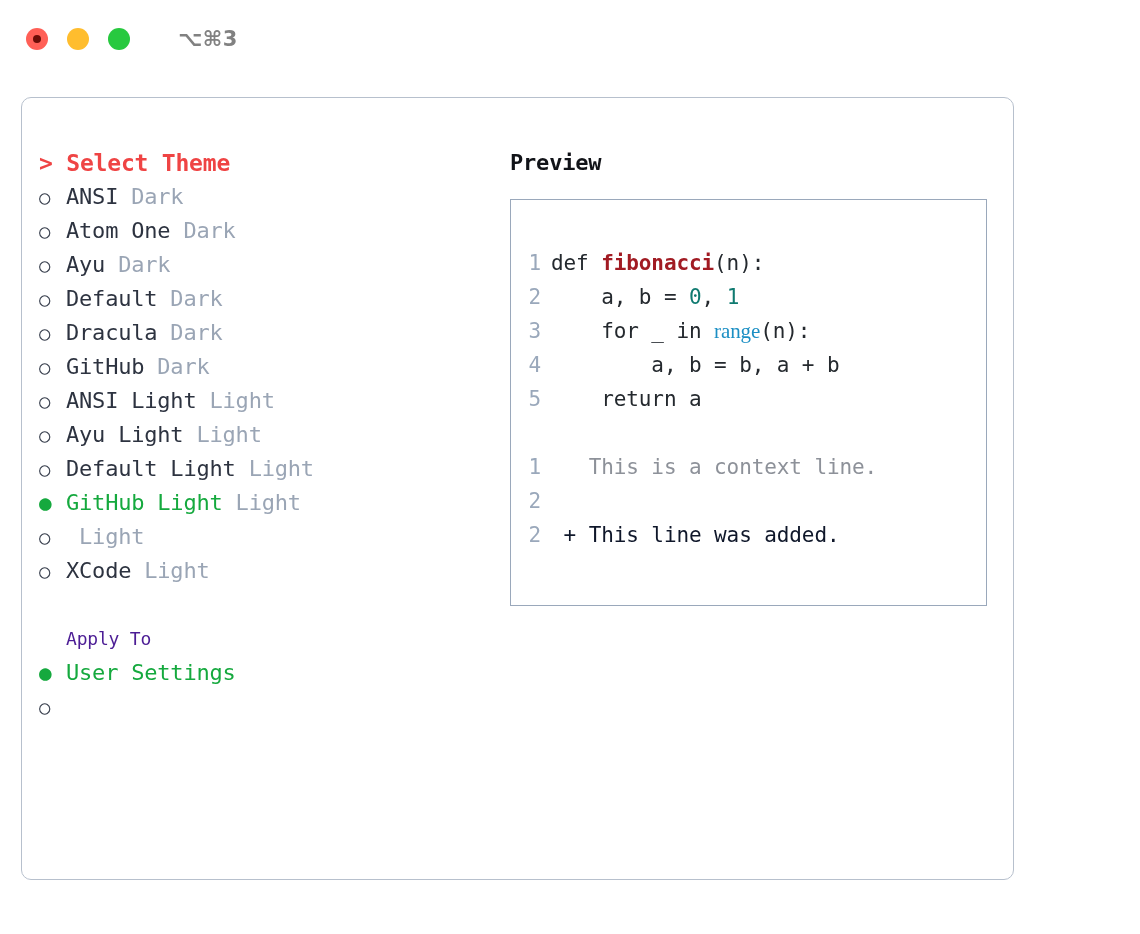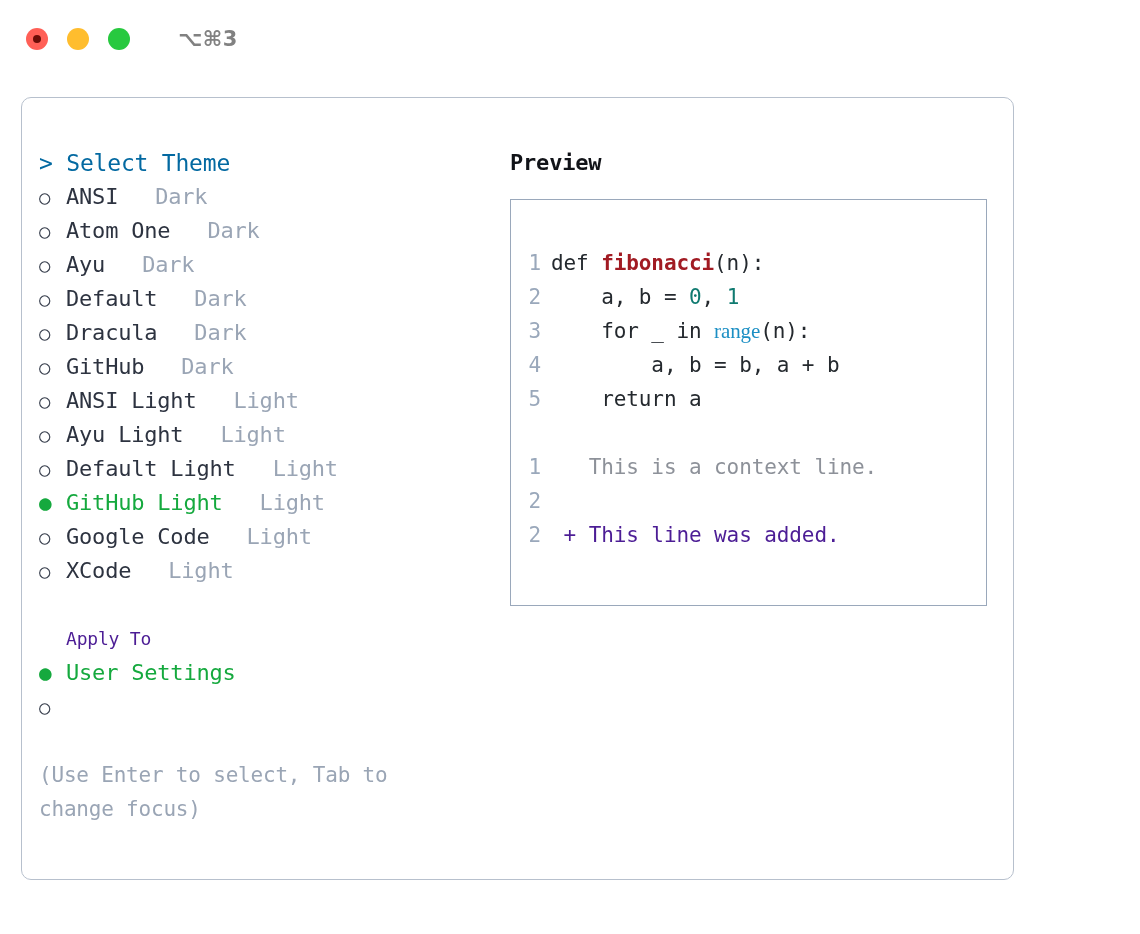--- a/index.html
+++ b/index.html
@@ -93,22 +93,22 @@
 
   
   .left-col {
     width: 480px;
     padding: 48px 0 0 17px;
     box-sizing: border-box;
   }
 
   .section-head {
     font-size: 23px;
-    font-weight: normal;
-    color: #0369a1;
+    font-weight: bold;
+    color: #ef4444;
     line-height: 34px;
     white-space: pre;
     letter-spacing: -0.2px;
   }
 
   .opt-row {
     display: flex;
     align-items: baseline;
     line-height: 34px;
     font-size: 22px;
@@ -127,21 +127,20 @@
     font-size: 21px;
   }
   .opt-label {
     color: #2d3340;
     letter-spacing: -0.2px;
   }
   .opt-row.selected .opt-label { color: #15a93e; }
   .opt-suffix {
     color: #9aa5b5;
     letter-spacing: -0.2px;
-    margin-left: 24px;
   }
 
   .spacer-row { height: 34px; }
 
   .subsection-head {
     font-size: 18px;
     color: #4c1d95;
     line-height: 34px;
     padding-left: 27px;
     white-space: pre;
@@ -197,21 +196,21 @@
   }
   .code-text { color: #24292e; }
 
   .tok-fn   { color: #a11b23; font-weight: bold; }
   .tok-num  { color: #0f7a70; }
   .tok-call { color: #1c8fc4; font-family: Liberation Serif, serif; }
 
   .diff-gap { height: 34px; }
   .diff-ctx { color: #8d9199; margin-top: 25px; }
   .diff-del { color: #c0221f; }
-  .diff-add { color: #4c1d95; }
+  .diff-add { color: #0f172a; }
 </style>
 </head>
 <body>
 
 <div class="app-window">
 
   <div class="titlebar">
     <div class="traffic-lights">
       <span class="tl tl-close"></span>
       <span class="tl tl-minimize"></span>
@@ -231,34 +230,33 @@
             <div class="opt-row"><span class="opt-marker">○</span><span class="opt-label">ANSI</span><span class="opt-suffix"> Dark</span></div>
             <div class="opt-row"><span class="opt-marker">○</span><span class="opt-label">Atom One</span><span class="opt-suffix"> Dark</span></div>
             <div class="opt-row"><span class="opt-marker">○</span><span class="opt-label">Ayu</span><span class="opt-suffix"> Dark</span></div>
             <div class="opt-row"><span class="opt-marker">○</span><span class="opt-label">Default</span><span class="opt-suffix"> Dark</span></div>
             <div class="opt-row"><span class="opt-marker">○</span><span class="opt-label">Dracula</span><span class="opt-suffix"> Dark</span></div>
             <div class="opt-row"><span class="opt-marker">○</span><span class="opt-label">GitHub</span><span class="opt-suffix"> Dark</span></div>
             <div class="opt-row"><span class="opt-marker">○</span><span class="opt-label">ANSI Light</span><span class="opt-suffix"> Light</span></div>
             <div class="opt-row"><span class="opt-marker">○</span><span class="opt-label">Ayu Light</span><span class="opt-suffix"> Light</span></div>
             <div class="opt-row"><span class="opt-marker">○</span><span class="opt-label">Default Light</span><span class="opt-suffix"> Light</span></div>
             <div class="opt-row selected"><span class="opt-marker sel">●</span><span class="opt-label">GitHub Light</span><span class="opt-suffix"> Light</span></div>
-            <div class="opt-row"><span class="opt-marker">○</span><span class="opt-label">Google Code</span><span class="opt-suffix"> Light</span></div>
+            <div class="opt-row"><span class="opt-marker">○</span><span class="opt-suffix"> Light</span></div>
             <div class="opt-row"><span class="opt-marker">○</span><span class="opt-label">XCode</span><span class="opt-suffix"> Light</span></div>
           </div>
 
         <div class="spacer-row"></div>
 
         <div class="subsection-head">Apply To</div>
 
         <div id="apply-list">
             <div class="opt-row selected"><span class="opt-marker sel">●</span><span class="opt-label">User Settings</span></div>
             <div class="opt-row"><span class="opt-marker">○</span></div>
           </div>
 
-        <div class="hint">(Use Enter to select, Tab to change focus)</div>
       </div>
 
       <div class="right-col">
         <div class="preview-title">Preview</div>
 
         <div class="preview-box">
           <div id="preview-code">
               <div class="code-line"><span class="ln">1</span><span><span class="code-text">def </span><span class="tok-fn">fibonacci</span><span class="code-text">(n):</span></span></div>
               <div class="code-line"><span class="ln">2</span><span><span class="code-text">    a, b = </span><span class="tok-num">0</span><span class="code-text">, </span><span class="tok-num">1</span></span></div>
               <div class="code-line"><span class="ln">3</span><span><span class="code-text">    for _ in </span><span class="tok-call">range</span><span class="code-text">(n):</span></span></div>

